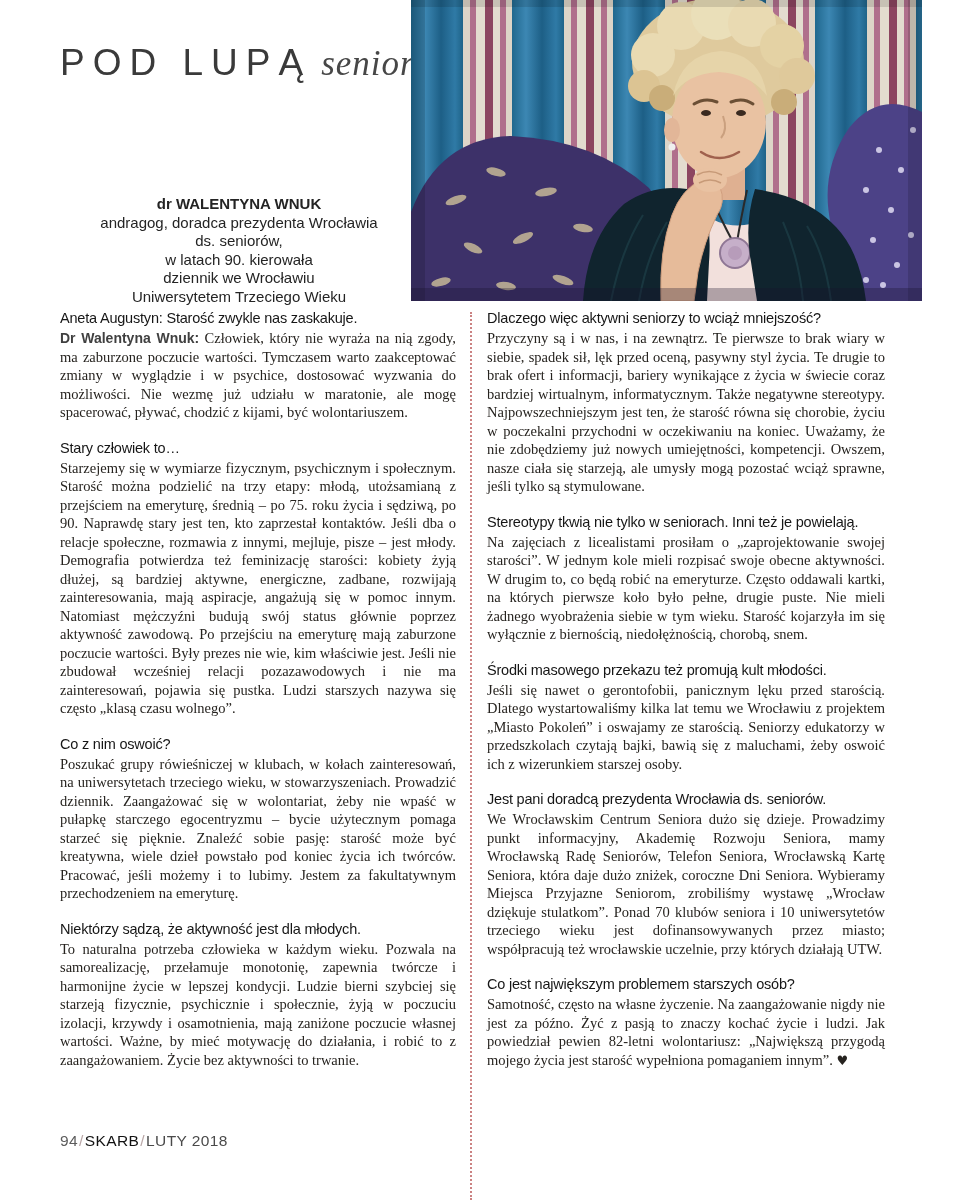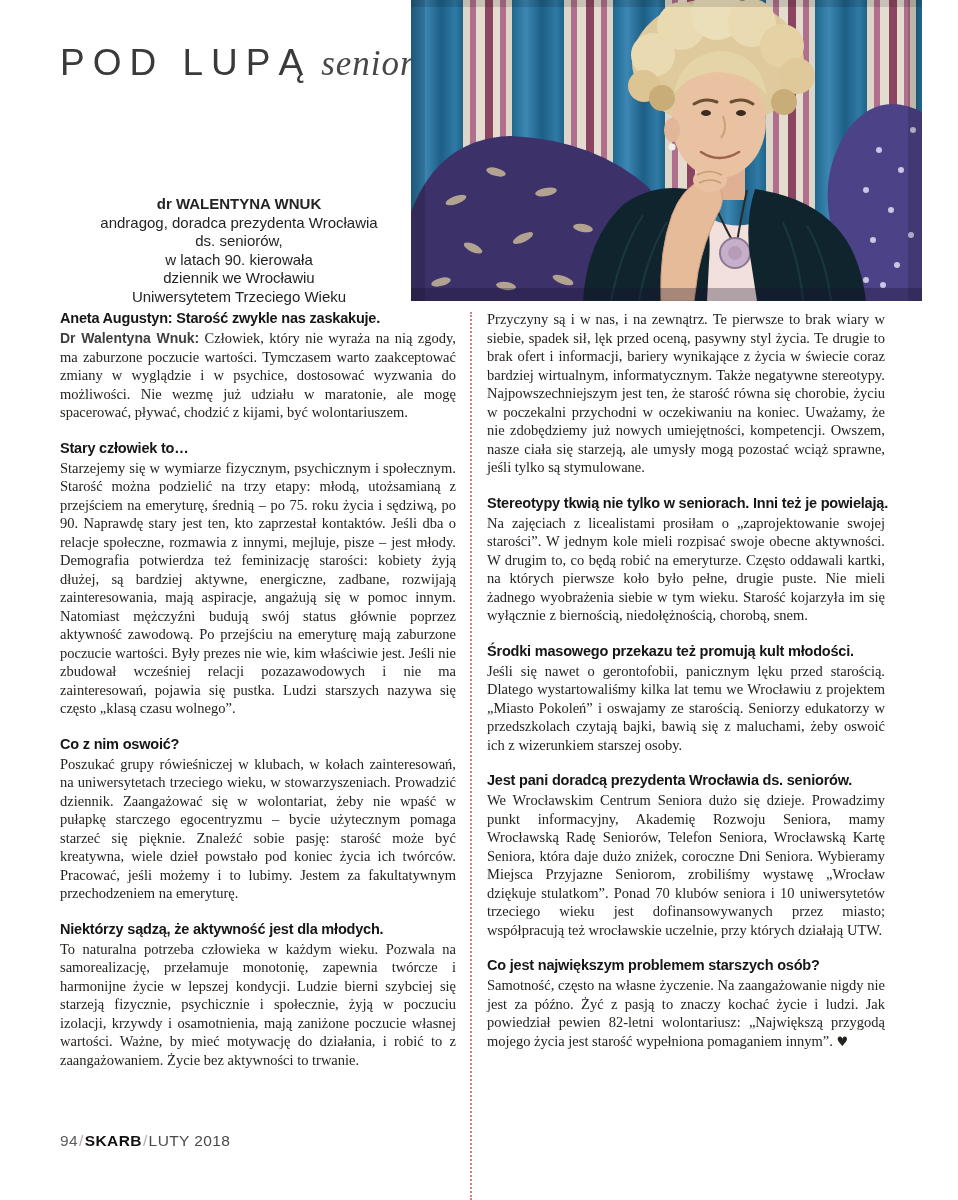--- a/index.html
+++ b/index.html
@@ -32,32 +32,32 @@
   .photo svg{position:absolute;left:0;top:0;}
 
   
   .columns{position:absolute;left:60px;top:310px;width:830px;}
   .col{position:absolute;top:0;}
   .col-left{left:0;width:396px;}
   .col-right{left:427px;width:398px;}
   .divider{position:absolute;left:470px;top:312px;height:888px;width:0;
            border-left:2px dotted #cb8282;}
   .section{margin:0 0 18px 0;}
-  .q{font-size:14.5px;font-weight:700;color:#161616;letter-spacing:-0.2px;
+  .q{font-size:14.5px;font-weight:400;color:#161616;letter-spacing:-0.2px;
      margin:0 0 3px 0;white-space:nowrap;}
   .a{font-family:"Liberation Serif",serif;font-size:14.5px;line-height:18.5px;
      text-align:justify;color:#26231f;margin:0;}
   .lead{font-family:"Liberation Sans",sans-serif;font-weight:700;font-size:14px;color:#404040;}
   .heart{font-family:"DejaVu Sans",sans-serif;font-size:13px;}
 
   
   .footer{position:absolute;left:60px;top:1132px;font-size:15.5px;letter-spacing:0.4px;}
   .footer .num{color:#5c5c5c;margin-top:7px;}
   .footer .slash{color:#b9a7a7;padding:0 1px;}
-  .footer .mag{color:#111;font-weight:700;}
+  .footer .mag{color:#111;font-weight:400;}
   .footer .issue{color:#4a4a4a;margin-top:16px;}
 </style>
 </head>
 <body>
 
 <div class="page">
 
   <div class="title-block">
     <span class="kicker">POD LUPĄ</span><span class="kicker-sub">seniorzy</span>
   </div>
@@ -188,20 +188,21 @@
         <p class="a">Poszukać grupy rówieśniczej w klubach, w kołach zainteresowań, na uniwersytetach trzeciego wieku, w stowarzyszeniach. Prowadzić dziennik. Zaangażować się w wolontariat, żeby nie wpaść w pułapkę starczego egocentryzmu – bycie użytecznym pomaga starzeć się pięknie. Znaleźć sobie pasję: starość może być kreatywna, wiele dzieł powstało pod koniec życia ich twórców. Pracować, jeśli możemy i to lubimy. Jestem za fakultatywnym przechodzeniem na emeryturę.</p>
       </div>
       <div class="section">
         <h3 class="q">Niektórzy sądzą, że aktywność jest dla młodych.</h3>
         <p class="a">To naturalna potrzeba człowieka w każdym wieku. Pozwala na samorealizację, przełamuje monotonię, zapewnia twórcze i harmonijne życie w lepszej kondycji. Ludzie bierni szybciej się starzeją fizycznie, psychicznie i społecznie, żyją w poczuciu izolacji, krzywdy i osamotnienia, mają zaniżone poczucie własnej wartości. Ważne, by mieć motywację do działania, i robić to z zaangażowaniem. Życie bez aktywności to trwanie.</p>
       </div>
     </div>
 
     <div class="col col-right">
       <div class="section">
+        <h3 class="q">Dlaczego więc aktywni seniorzy to wciąż mniejszość?</h3>
         <p class="a">Przyczyny są i w nas, i na zewnątrz. Te pierwsze to brak wiary w siebie, spadek sił, lęk przed oceną, pasywny styl życia. Te drugie to brak ofert i informacji, bariery wynikające z życia w świecie coraz bardziej wirtualnym, informatycznym. Także negatywne stereotypy. Najpowszechniejszym jest ten, że starość równa się chorobie, życiu w poczekalni przychodni w oczekiwaniu na koniec. Uważamy, że nie zdobędziemy już nowych umiejętności, kompetencji. Owszem, nasze ciała się starzeją, ale umysły mogą pozostać wciąż sprawne, jeśli tylko są stymulowane.</p>
       </div>
       <div class="section">
         <h3 class="q">Stereotypy tkwią nie tylko w seniorach. Inni też je powielają.</h3>
         <p class="a">Na zajęciach z licealistami prosiłam o „zaprojektowanie swojej starości”. W jednym kole mieli rozpisać swoje obecne aktywności. W drugim to, co będą robić na emeryturze. Często oddawali kartki, na których pierwsze koło było pełne, drugie puste. Nie mieli żadnego wyobrażenia siebie w tym wieku. Starość kojarzyła im się wyłącznie z biernością, niedołężnością, chorobą, snem.</p>
       </div>
       <div class="section">
         <h3 class="q">Środki masowego przekazu też promują kult młodości.</h3>
         <p class="a">Jeśli się nawet o gerontofobii, panicznym lęku przed starością. Dlatego wystartowaliśmy kilka lat temu we Wrocławiu z projektem „Miasto Pokoleń” i oswajamy ze starością. Seniorzy edukatorzy w przedszkolach czytają bajki, bawią się z maluchami, żeby oswoić ich z wizerunkiem starszej osoby.</p>
       </div>

